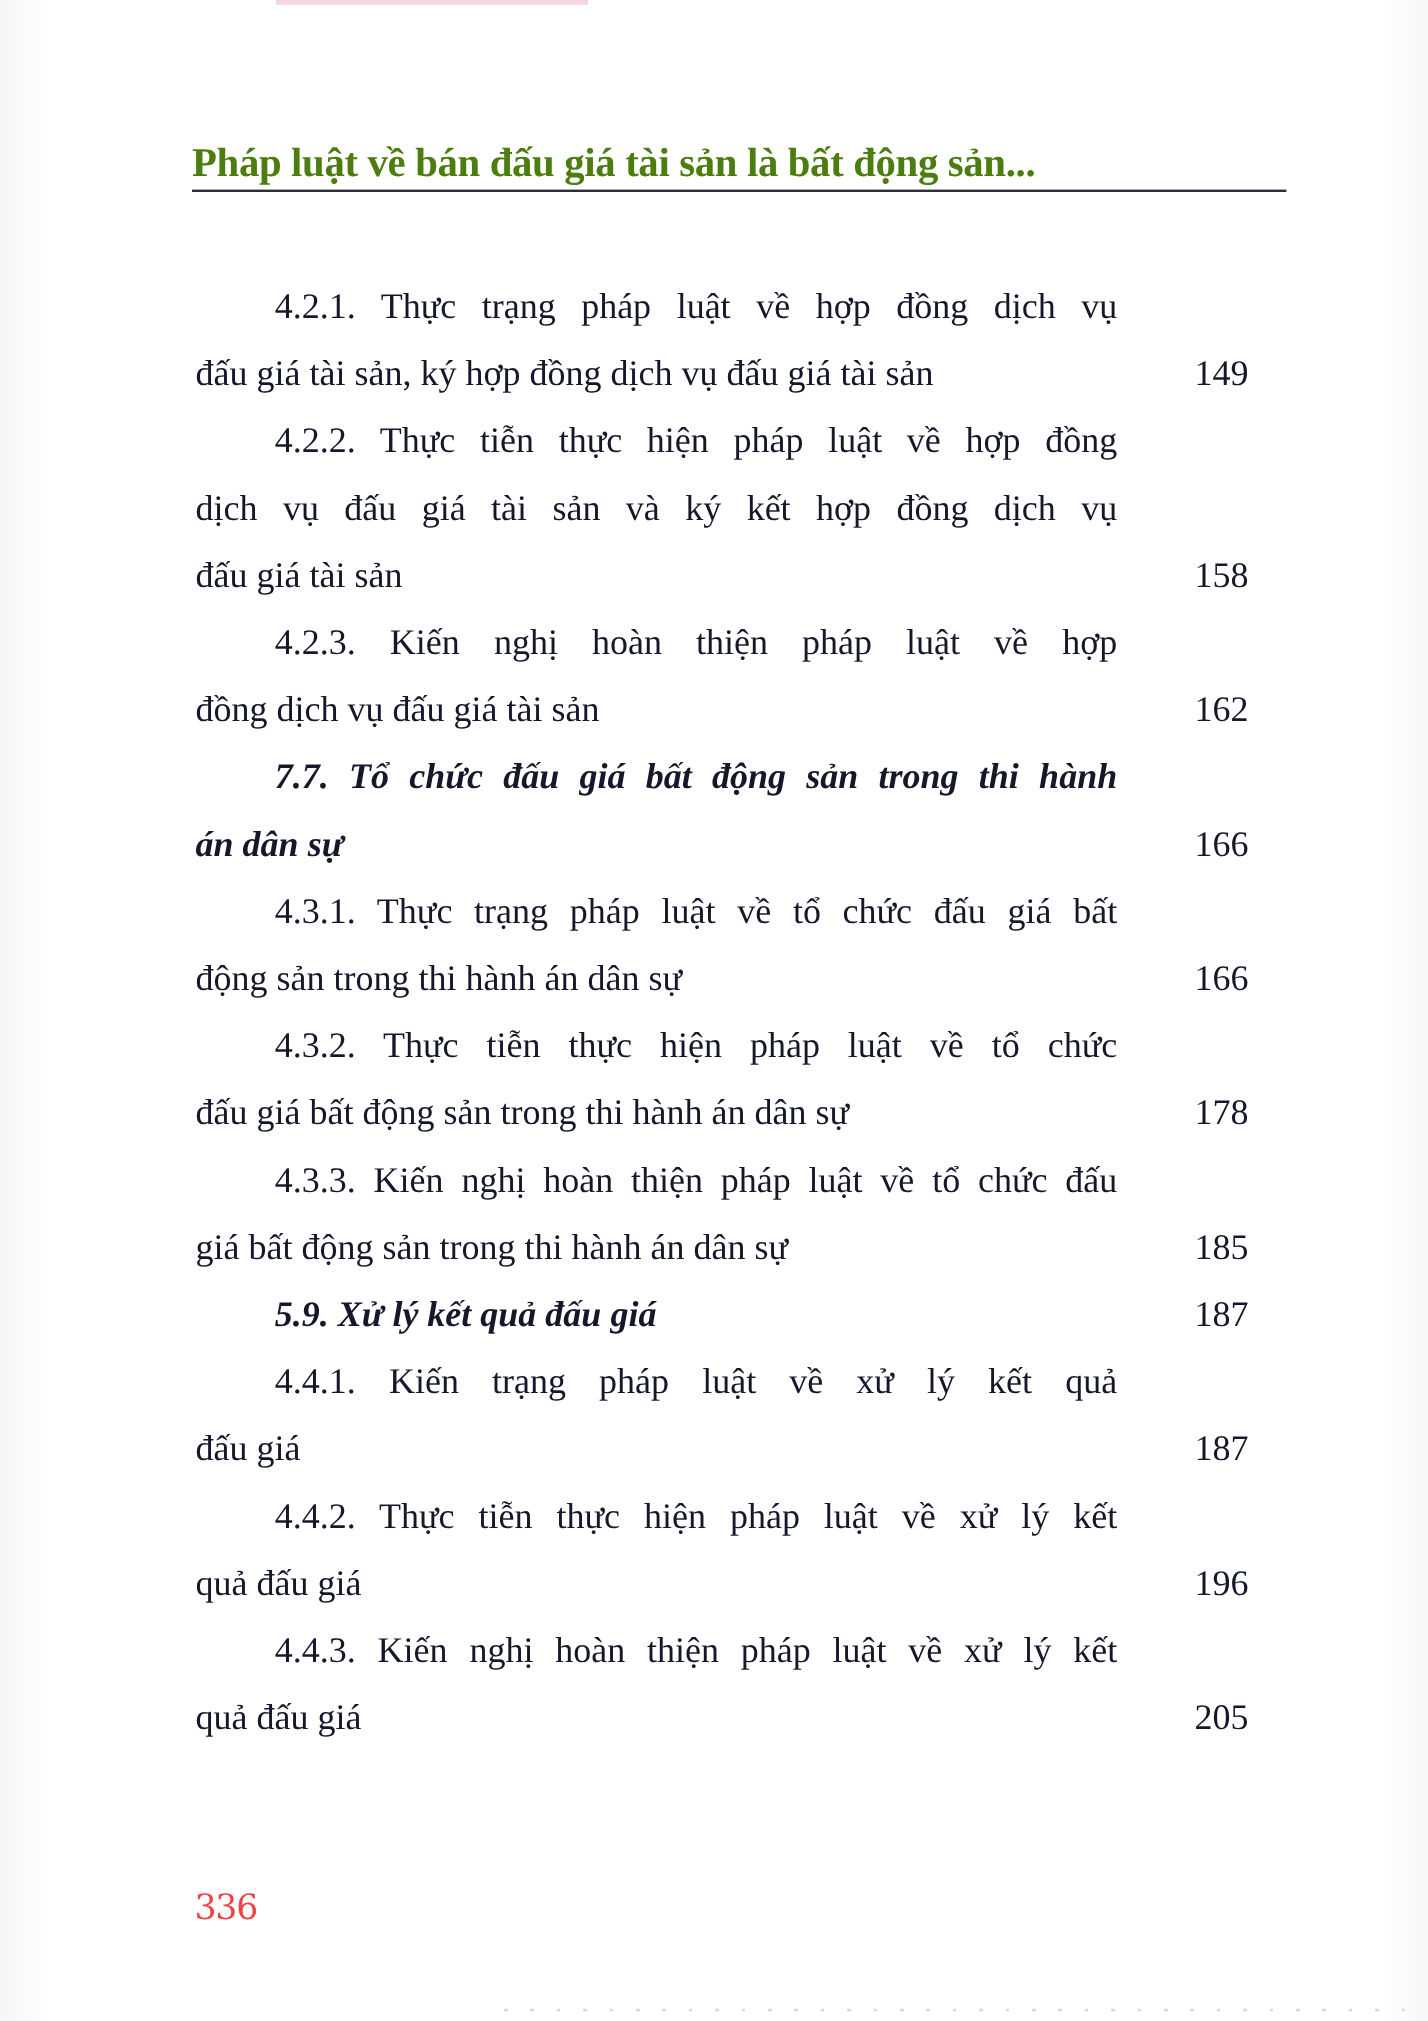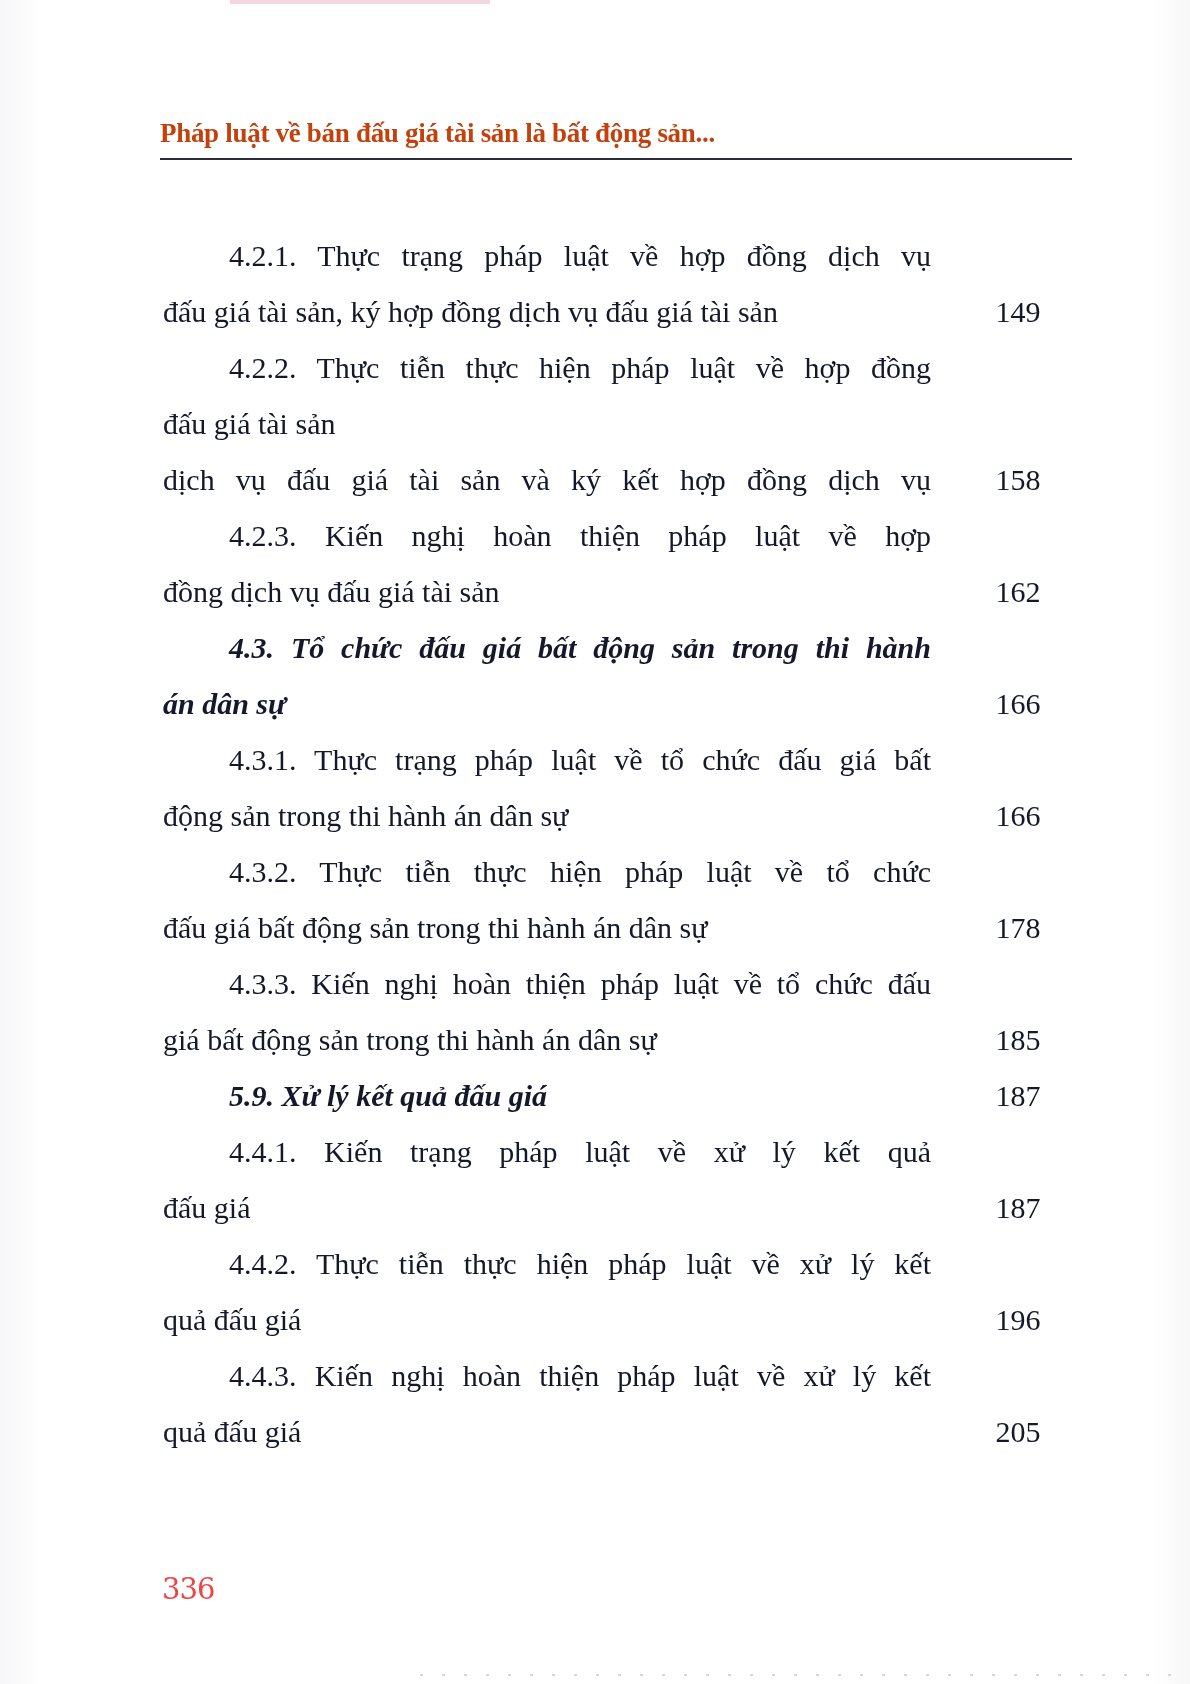--- a/index.html
+++ b/index.html
@@ -30,24 +30,24 @@
     .top-tint {
       position: absolute;
       left: 230px; top: 0;
       width: 260px; height: 4px;
       background: #f3d6e2;
     }
     .running-head {
       position: absolute;
       left: 160px;
       top: 118px;
-      font-size: 27px;
+      font-size: 34px;
       font-weight: bold;
       letter-spacing: -0.3px;
-      color: #c2410c;
+      color: #4d7c0f;
       white-space: nowrap;
     }
     .head-rule {
       position: absolute;
       left: 160px;
       top: 158px;
       width: 912px;
       height: 2px;
       background: #2a2e3c;
     }
@@ -123,33 +123,33 @@
 <div class="toc">
 
   <div class="toc-entry">
     <span class="toc-line first">4.2.1. Thực trạng pháp luật về hợp đồng dịch vụ</span>
     <span class="toc-line last">đấu giá tài sản, ký hợp đồng dịch vụ đấu giá tài sản</span>
     <span class="toc-page">149</span>
   </div>
 
   <div class="toc-entry">
     <span class="toc-line first">4.2.2. Thực tiễn thực hiện pháp luật về hợp đồng</span>
+    <span class="toc-line">dịch vụ đấu giá tài sản và ký kết hợp đồng dịch vụ</span>
     <span class="toc-line last">đấu giá tài sản</span>
-    <span class="toc-line">dịch vụ đấu giá tài sản và ký kết hợp đồng dịch vụ</span>
     <span class="toc-page">158</span>
   </div>
 
   <div class="toc-entry">
     <span class="toc-line first">4.2.3. Kiến nghị hoàn thiện pháp luật về hợp</span>
     <span class="toc-line last">đồng dịch vụ đấu giá tài sản</span>
     <span class="toc-page">162</span>
   </div>
 
   <div class="toc-entry section">
-    <span class="toc-line first">4.3. Tổ chức đấu giá bất động sản trong thi hành</span>
+    <span class="toc-line first">7.7. Tổ chức đấu giá bất động sản trong thi hành</span>
     <span class="toc-line last">án dân sự</span>
     <span class="toc-page">166</span>
   </div>
 
   <div class="toc-entry">
     <span class="toc-line first">4.3.1. Thực trạng pháp luật về tổ chức đấu giá bất</span>
     <span class="toc-line last">động sản trong thi hành án dân sự</span>
     <span class="toc-page">166</span>
   </div>
 

